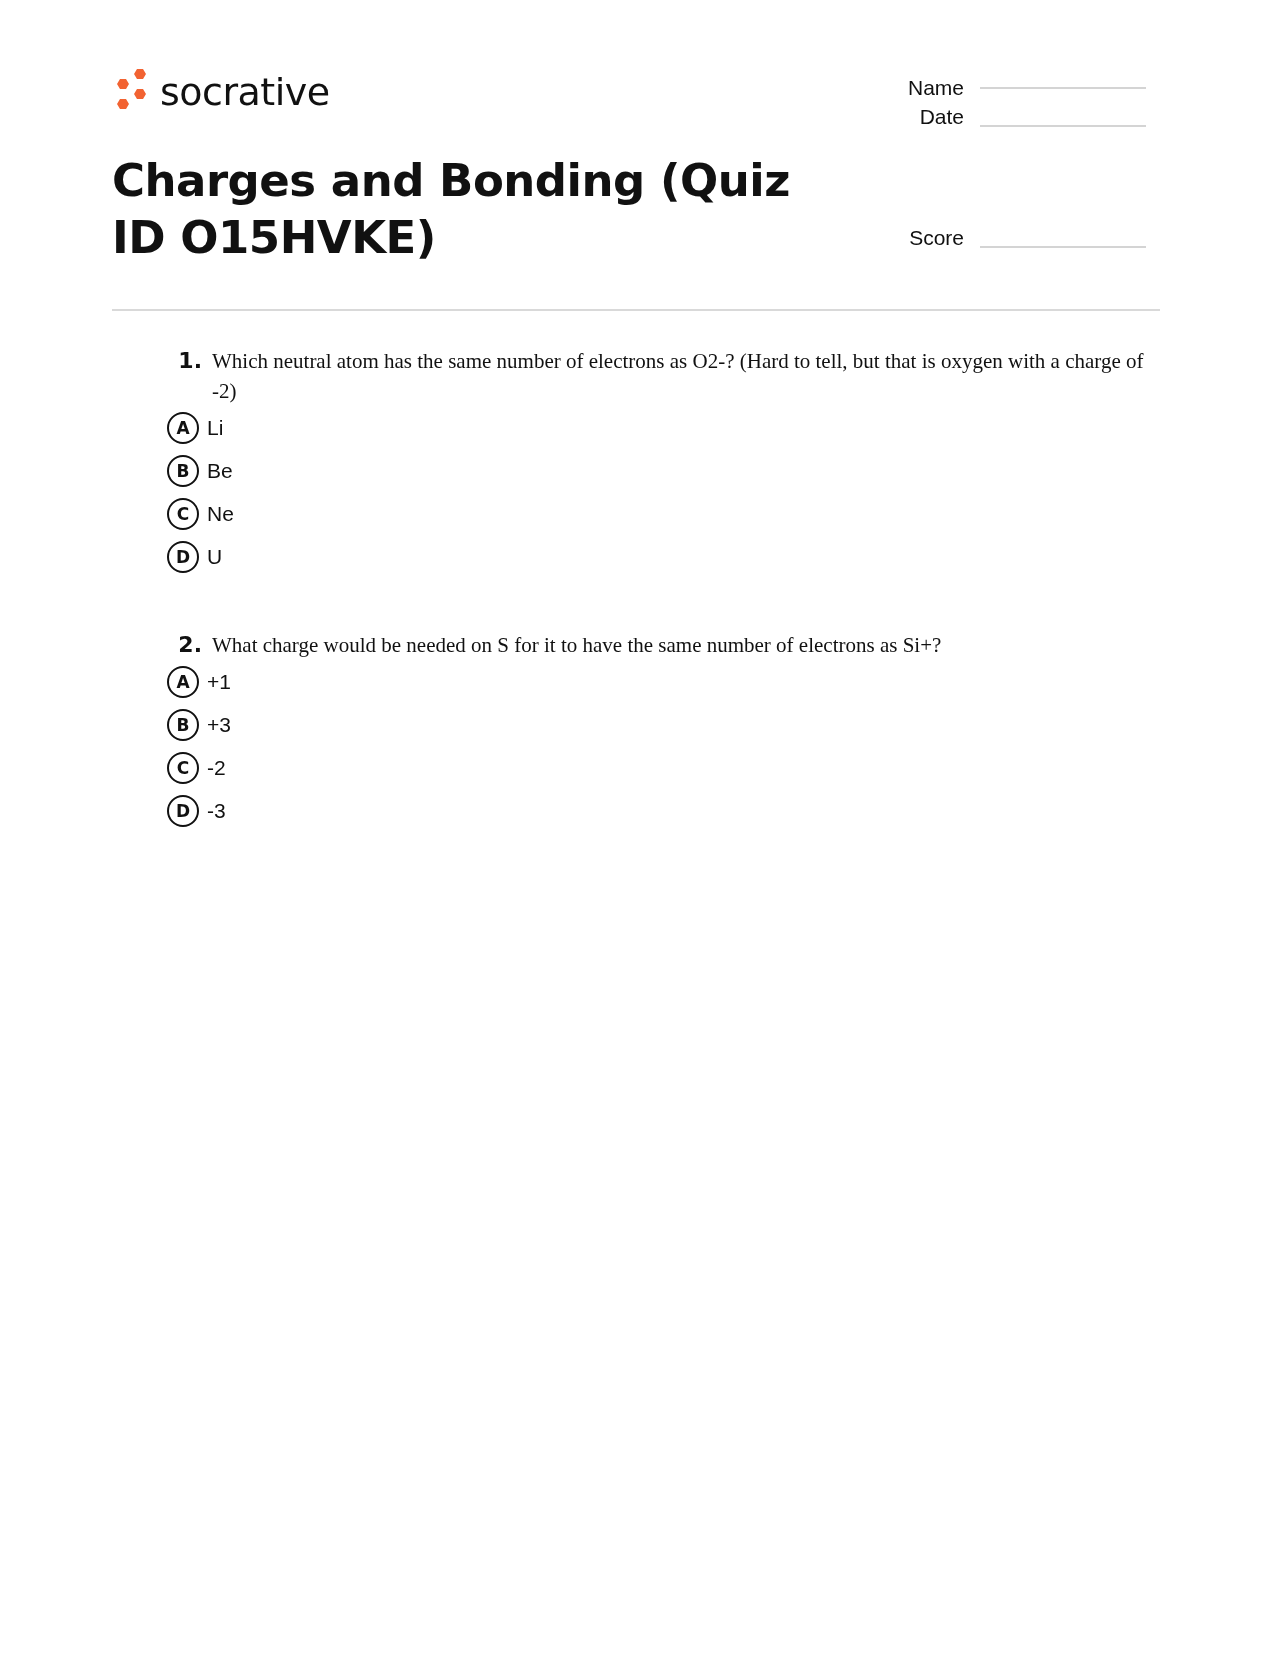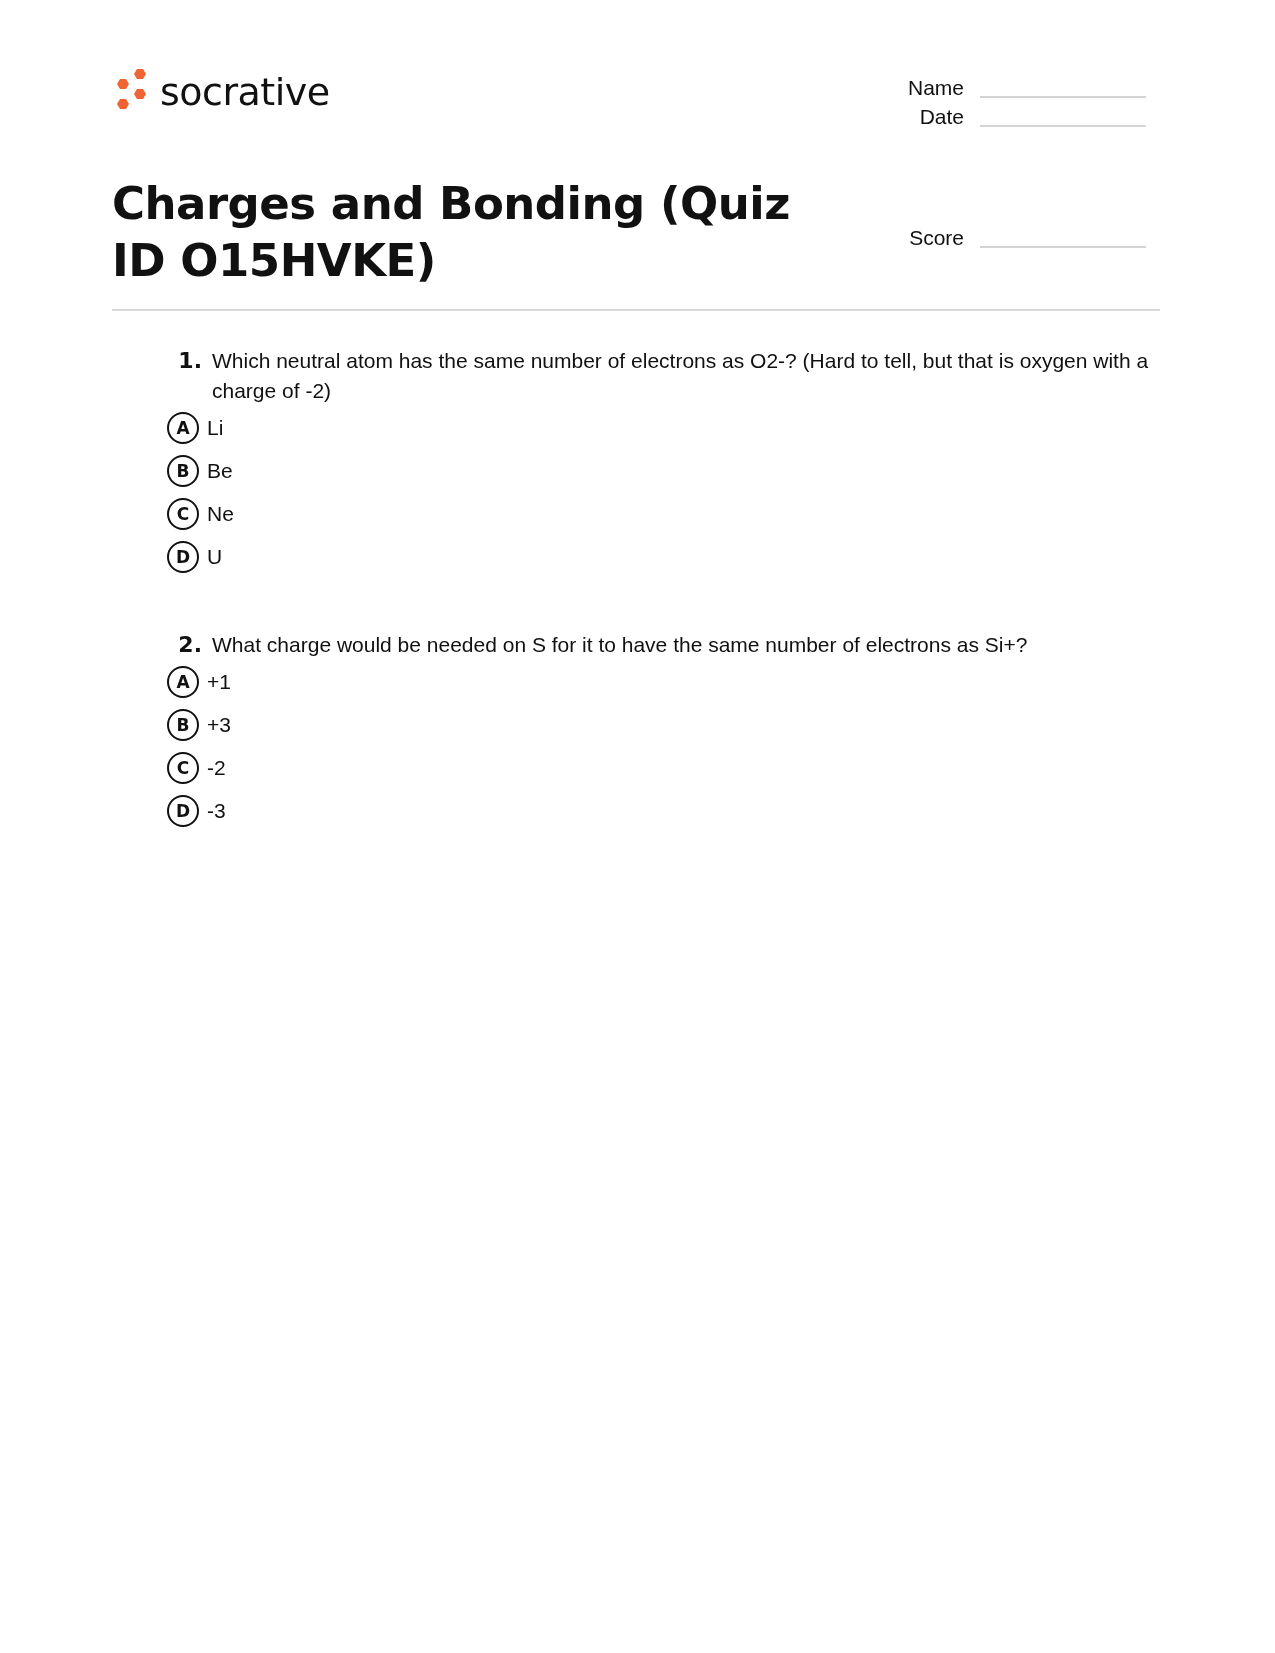--- a/index.html
+++ b/index.html
@@ -3,44 +3,44 @@
 <meta charset="utf-8">
 <style>
   html, body { margin:0; padding:0; background:#ffffff; }
   body { width:1275px; height:1653px; position:relative; font-family:"Liberation Sans", sans-serif; color:#111; }
   .logo { position:absolute; left:110px; top:68px; display:flex; align-items:center; }
   .logo svg { width:40px; height:48px; }
   .logo-text { font-family:"DejaVu Sans", sans-serif; font-size:38px; font-weight:500; letter-spacing:-0.5px; margin-left:10px; color:#111; }
   .field { position:absolute; display:flex; align-items:flex-end; }
   .field-label { font-size:21px; width:90px; text-align:right; margin-right:16px; }
   .field-line { width:166px; border-bottom:2px solid #d4d4d4; height:1px; margin-bottom:2px; }
-  .title { position:absolute; left:112px; top:175px; width:740px; font-family:"DejaVu Sans", sans-serif; font-weight:bold; font-size:45px; line-height:57px; color:#111; letter-spacing:-0.5px; margin:0; }
+  .title { position:absolute; left:112px; top:152px; width:740px; font-family:"DejaVu Sans", sans-serif; font-weight:bold; font-size:45px; line-height:57px; color:#111; letter-spacing:-0.5px; margin:0; }
   .divider { position:absolute; left:112px; top:309px; width:1048px; height:2px; background:#d9d9d9; }
   .question { position:absolute; left:160px; width:990px; }
   .q-row { display:flex; }
   .q-num { width:52px; text-align:right; padding-right:10px; font-family:"DejaVu Sans", sans-serif; font-weight:bold; font-size:22px; line-height:30px; box-sizing:border-box; }
-  .q-text { font-size:21px; line-height:30px; flex:1; }
+  .q-text { font-size:21px; line-height:30px; flex:1;font-family:Liberation Serif, serif; }
   .opt { display:flex; align-items:center; height:43px; }
   .bubble { width:28px; height:28px; border:2px solid #111; border-radius:50%; display:flex; align-items:center; justify-content:center; font-family:"DejaVu Sans", sans-serif; font-weight:bold; font-size:17px; box-sizing:content-box; margin-left:7px; }
   .opt-text { font-size:21px; margin-left:8px; }
 </style>
 </head>
 <body>
 
 <div class="logo">
   <svg viewBox="0 0 40 48">
     <polygon points="27,1 33,1 36,6 33,11 27,11 24,6" fill="#f26332"></polygon>
     <polygon points="10,11 16,11 19,16 16,21 10,21 7,16" fill="#f26332"></polygon>
     <polygon points="27,21 33,21 36,26 33,31 27,31 24,26" fill="#f26332"></polygon>
     <polygon points="10,31 16,31 19,36 16,41 10,41 7,36" fill="#f26332"></polygon>
   </svg>
   <span class="logo-text">socrative</span>
 </div>
 
-<div class="field" style="left:874px; top:76px;">
+<div class="field" style="left:874px; top:76px;align-items:center;">
   <span class="field-label">Name</span>
   <span class="field-line"></span>
 </div>
 <div class="field" style="left:874px; top:105px;">
   <span class="field-label">Date</span>
   <span class="field-line"></span>
 </div>
 <div class="field" style="left:874px; top:206px;margin-top:20px;">
   <span class="field-label">Score</span>
   <span class="field-line"></span>

